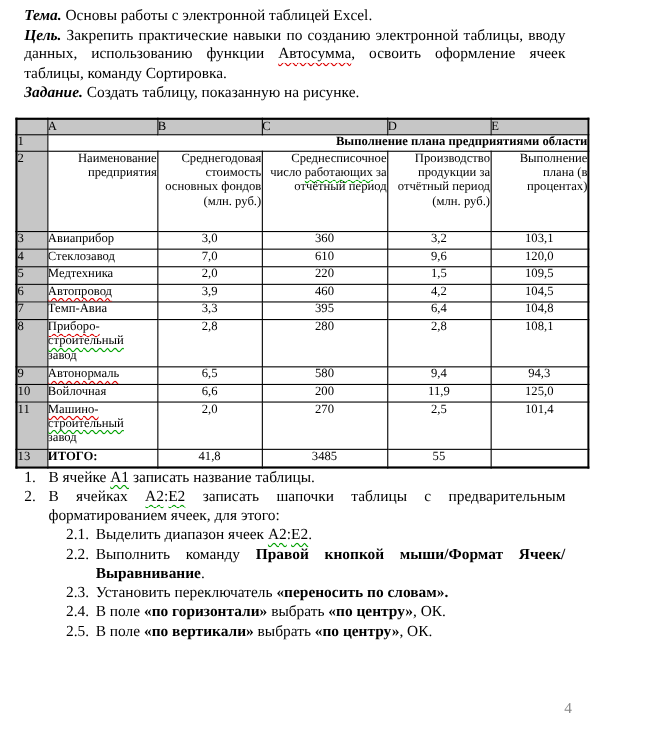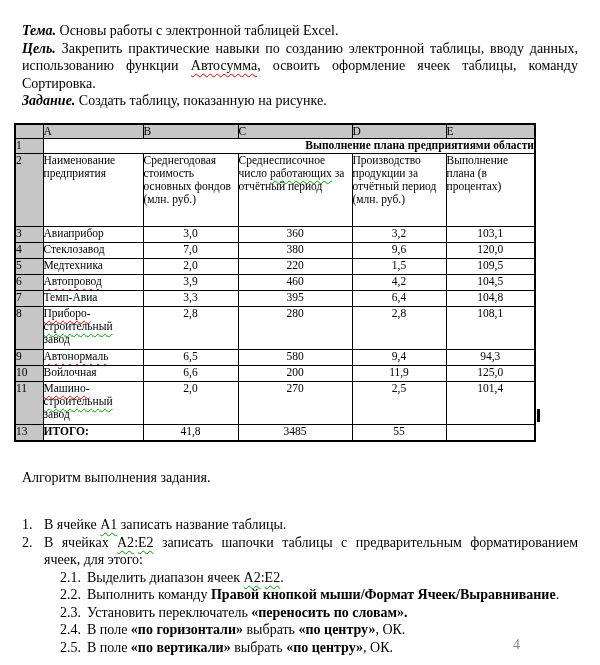--- a/index.html
+++ b/index.html
@@ -1,44 +1,44 @@
 <!DOCTYPE html>
 <html><head>
 <meta charset="utf-8">
 <style>
   html,body{margin:0;padding:0;background:#fff;}
   .doc{
     position:relative;
-    width:600px;height:665px;
+    width:536px;height:665px;
     background:#fff;color:#000;
     font-family:"Liberation Serif","DejaVu Serif",serif;
     font-size:14px;line-height:17.5px;
     box-sizing:border-box;
-    padding:22px 22px 0 22px;
+    padding:6px 22px 0 22px;
     overflow:hidden;
   }
   .b{font-weight:bold;}
   .lead{font-weight:bold;font-style:italic;}
   .intro p{margin:0;text-align:justify;}
   .u-red{text-decoration:underline wavy #dd0000;text-decoration-thickness:1px;text-underline-offset:3px;}
   .u-green{text-decoration:underline wavy #00a000;text-decoration-thickness:1px;text-underline-offset:3px;}
 
   
   .table-wrap{position:relative;margin:13px 0 0 -8px;width:530px;}
   table.sheet{border-collapse:collapse;border:2px solid #000;table-layout:fixed;width:520px;
     font-size:11.5px;line-height:13px;}
   table.sheet td{border:1px solid #000;padding:0;overflow:hidden;vertical-align:top;}
   td.gray{background:#c6c6c6;}
   td.rownum{padding-left:4px;}
   td.colletter{padding-left:12px;}
   tr.letters td{height:13px;}
   tr.titlerow td{height:14px;}
   td.titlecell{text-align:right;font-weight:bold;vertical-align:middle;}
   tr.headrow td{height:72px;}
-  td.hcell{text-align:left;vertical-align:middle;padding:2px 2px;}
+  td.hcell{text-align:right;vertical-align:middle;padding:2px 2px;}
   tr.datarow td{height:15px;}
   tr.datarow.tall td{height:42px;}
   td.namecell{padding:1px 2px 0 5px;}
   td.valcell{text-align:center;padding-top:1px;}
   tr.totalrow td{height:15px;}
   td.totallabel{font-weight:bold;text-align:left;padding:1px 8px 0 2px;}
   .caret{position:absolute;left:523px;top:286px;width:3px;height:13px;background:#000;}
 
   
   .algo-heading{margin:27px 0 30px 0;}
@@ -98,21 +98,21 @@
             <td class="namecell"><span>Авиаприбор</span></td>
             <td class="valcell">3,0</td>
             <td class="valcell">360</td>
             <td class="valcell">3,2</td>
             <td class="valcell">103,1</td>
           </tr>
           <tr class="datarow">
             <td class="gray rownum">4</td>
             <td class="namecell"><span>Стеклозавод</span></td>
             <td class="valcell">7,0</td>
-            <td class="valcell">380</td>
+            <td class="valcell">610</td>
             <td class="valcell">9,6</td>
             <td class="valcell">120,0</td>
           </tr>
           <tr class="datarow">
             <td class="gray rownum">5</td>
             <td class="namecell"><span>Медтехника</span></td>
             <td class="valcell">2,0</td>
             <td class="valcell">220</td>
             <td class="valcell">1,5</td>
             <td class="valcell">109,5</td>
@@ -171,21 +171,20 @@
             <td class="valcell">41,8</td>
             <td class="valcell">3485</td>
             <td class="valcell">55</td>
             <td class="valcell"></td>
           </tr>
         </tbody>
     </table>
     <div class="caret"></div>
   </div>
 
-  <p class="algo-heading">Алгоритм выполнения задания.</p>
 
   <div class="algo">
       <p class="item"><span class="num">1.</span><span>В ячейке </span><span class="u-green">А1</span><span> записать название таблицы.</span></p>
       <p class="item"><span class="num">2.</span><span>В ячейках </span><span class="u-green">А2</span><span>:</span><span class="u-green">Е2</span><span> записать шапочки таблицы с предварительным форматированием ячеек, для этого:</span></p>
       <div class="subitems">
         <p class="subitem"><span class="num">2.1.</span><span>Выделить диапазон ячеек </span><span class="u-green">А2</span><span>:</span><span class="u-green">Е2</span><span>.</span></p>
         <p class="subitem"><span class="num">2.2.</span><span>Выполнить команду </span><span class="b">Правой кнопкой мыши/Формат Ячеек/Выравнивание</span><span>.</span></p>
         <p class="subitem"><span class="num">2.3.</span><span>Установить переключатель </span><span class="b">«переносить по словам».</span></p>
         <p class="subitem"><span class="num">2.4.</span><span>В поле </span><span class="b">«по горизонтали»</span><span> выбрать </span><span class="b">«по центру»</span><span>, ОК.</span></p>
         <p class="subitem"><span class="num">2.5.</span><span>В поле </span><span class="b">«по вертикали»</span><span> выбрать </span><span class="b">«по центру»</span><span>, ОК.</span></p>

